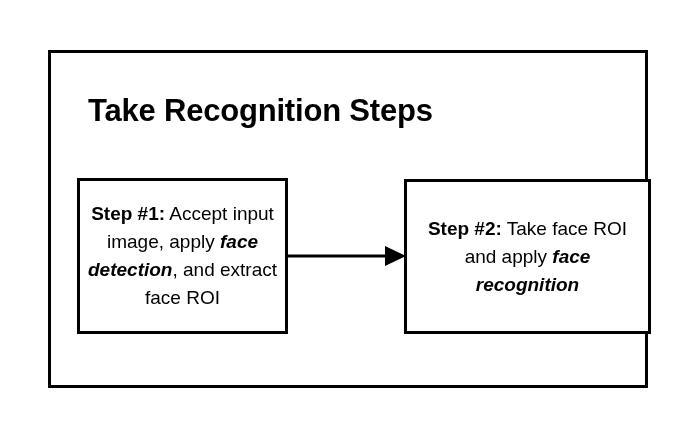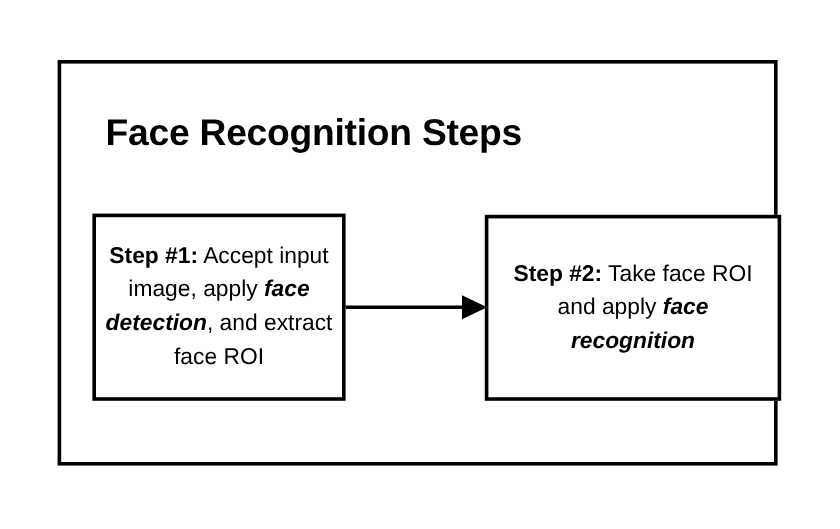--- a/index.html
+++ b/index.html
@@ -87,21 +87,21 @@
     height: 26px;
   }
 </style>
 </head>
 <body>
 
 <div id="canvas">
 
   <div id="slide-frame"></div>
 
-  <div id="diagram-title">Face Recognition Steps</div>
+  <div id="diagram-title">Take Recognition Steps</div>
 
   <div class="step-box" id="step-box-1">
     <div class="step-text">
       <span class="step-label">Step #1:</span><span> Accept input image, apply </span><span class="emphasis">face detection</span><span>, and extract face ROI</span>
     </div>
   </div>
 
   <svg id="flow-arrow" viewBox="0 0 120 26">
     <line x1="2" y1="13" x2="102" y2="13" stroke="#000000" stroke-width="3"></line>
     <polygon points="99,3 120,13 99,23" fill="#000000"></polygon>

